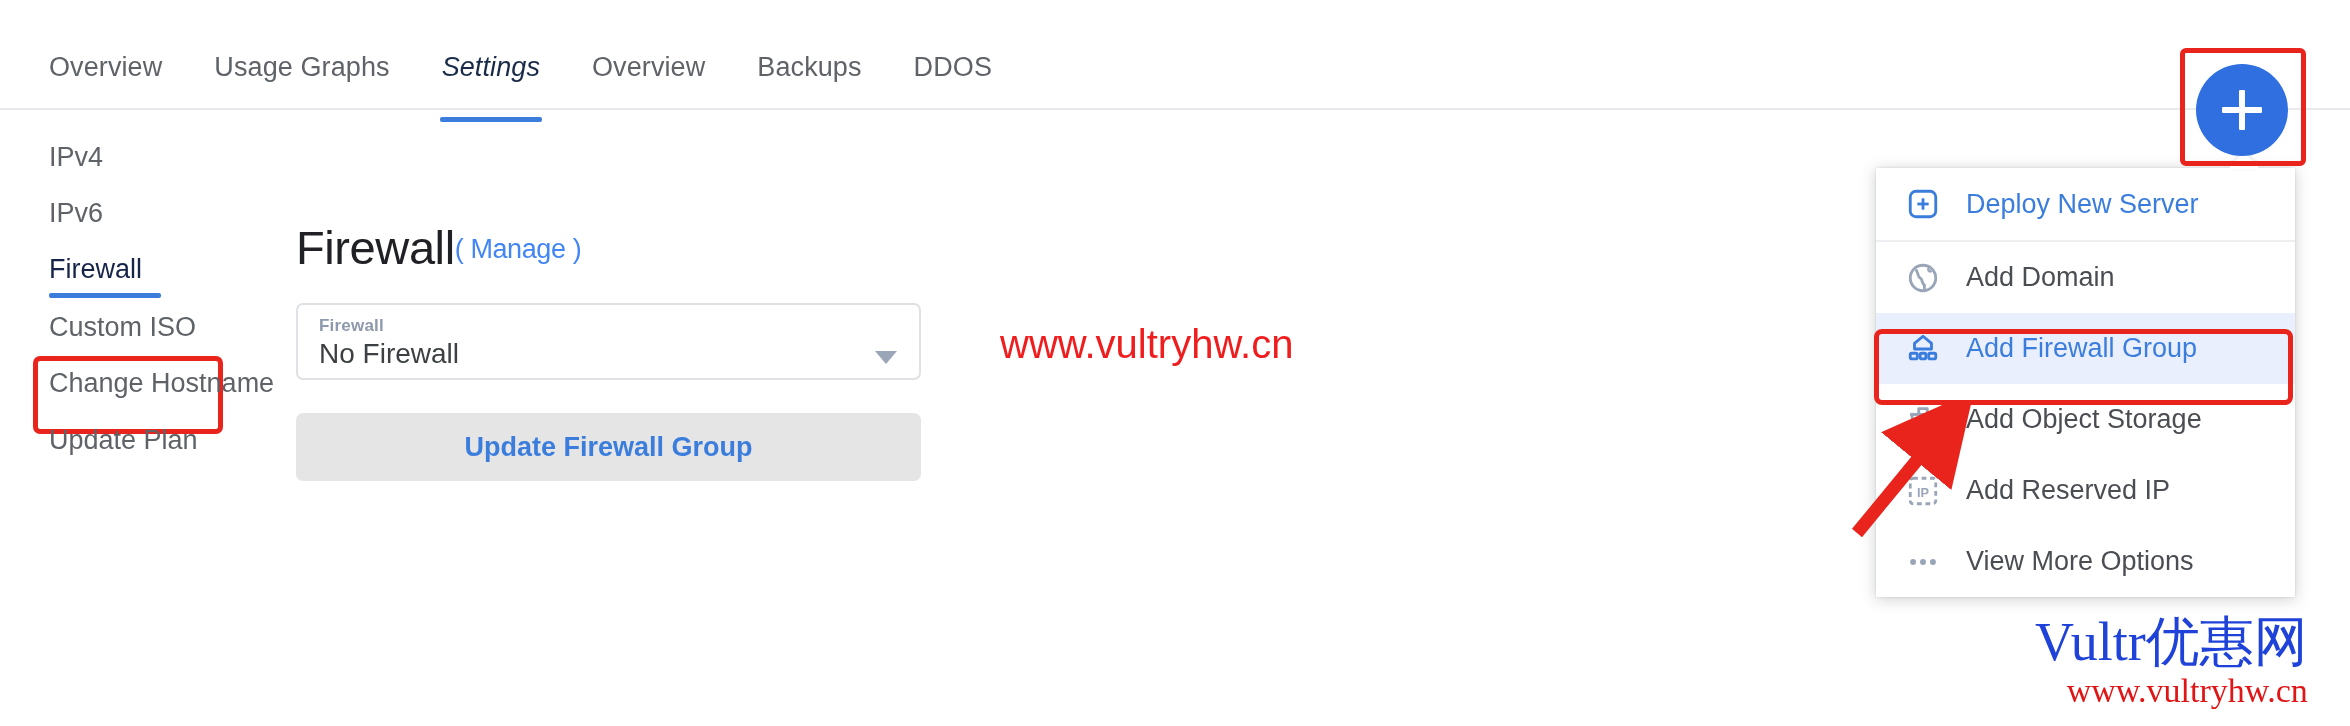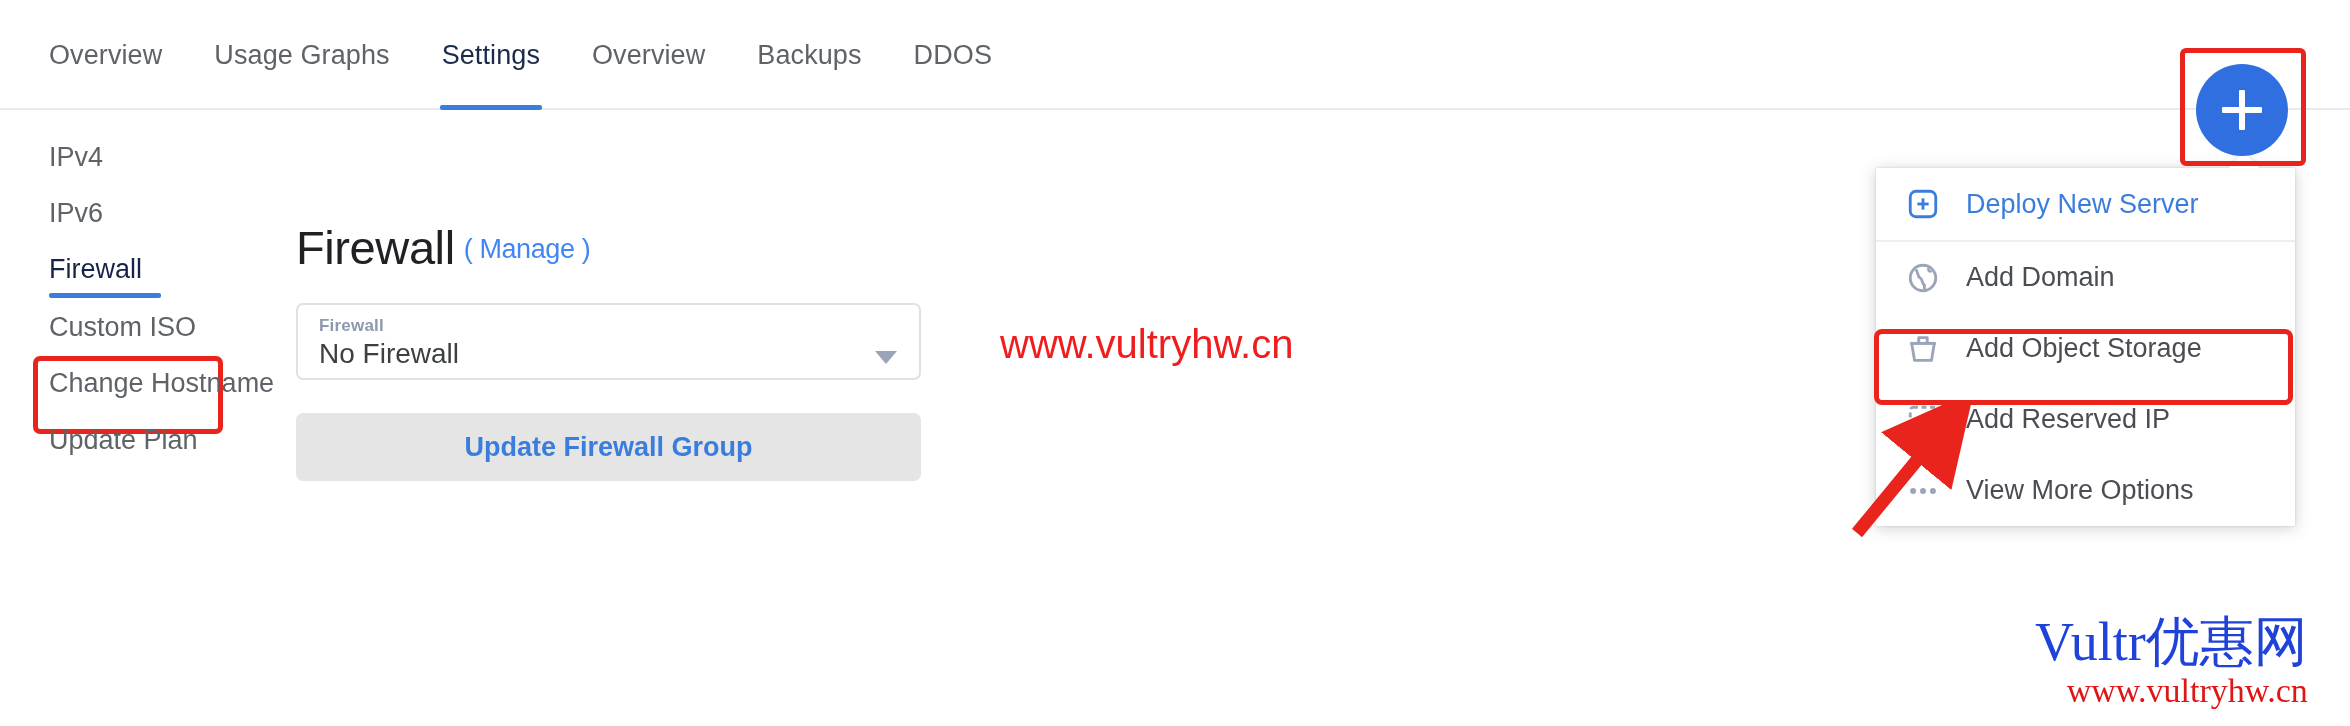--- a/index.html
+++ b/index.html
@@ -21,41 +21,42 @@
   .tabbar {
     position: absolute;
     left: 0; top: 0;
     width: 2350px;
     height: 110px;
     border-bottom: 2px solid #e8eaed;
     box-sizing: border-box;
   }
   .tabs {
     position: absolute;
-    left: 49px; top: 0;
+    left: 49px; top: 12px;
     height: 110px;
     display: flex;
     align-items: center;
     gap: 0;
   }
   .tab {
     position: relative;
     height: 110px;
     display: flex;
     align-items: center;
     padding: 0 26px;
     font-size: 27px;
     color: #5f6368;
     letter-spacing: 0.1px;
     cursor: pointer;
     white-space: nowrap;
   }
   .tab:first-child { padding-left: 0; }
   .tab.active {
     color: #1a2b49;
+    font-style: italic;
   }
   .tab.active::after {
     content: "";
     position: absolute;
     left: 24px; right: 24px;
     bottom: 0;
     height: 5px;
     background: #3b7ddd;
     border-radius: 2px;
   }
@@ -142,21 +143,21 @@
     position: absolute;
     left: 6px; top: 110px;
     font-size: 47px;
     color: #202124;
     letter-spacing: -0.4px;
     white-space: nowrap;
   }
   .manage-link {
     font-size: 27px;
     color: #4285f4;
-    margin-left: 9px;
+    margin-left: 0;
     vertical-align: 6px;
     cursor: pointer;
     text-align: center;
   }
 
   .fw-select {
     position: absolute;
     left: 6px; top: 193px;
     width: 625px; height: 77px;
     border: 2px solid #dfe1e5;
@@ -384,20 +385,31 @@
     <span class="menu-ico">
       <svg width="34" height="34" viewBox="0 0 24 24">
         <circle cx="12" cy="12" r="9" fill="none" stroke="#9aa5b8" stroke-width="2"></circle>
         <path d="M7 6 C9 9 8 11 10 12 C12 13 11 16 13 17 L13 20" fill="none" stroke="#9aa5b8" stroke-width="2"></path>
         <path d="M16 5 C15 7 17 8 18 7" fill="#c8cfdb" stroke="#9aa5b8" stroke-width="1.6"></path>
       </svg>
     </span>
     <span class="menu-text">Add Domain</span>
   </div>
 
+  <div class="menu-item selected">
+    <span class="menu-ico">
+      <svg width="34" height="34" viewBox="0 0 24 24" fill="none" stroke="#3b7ddd" stroke-width="2" stroke-linejoin="round">
+        <path d="M12 3 L18 8 L18 12 L6 12 L6 8 Z"></path>
+        <rect x="3" y="15" width="5" height="4" rx="1"></rect>
+        <rect x="10" y="15" width="4" height="4" rx="1"></rect>
+        <rect x="16" y="15" width="5" height="4" rx="1"></rect>
+      </svg>
+    </span>
+    <span class="menu-text blue">Add Firewall Group</span>
+  </div>
 
 
   <div class="menu-item">
     <span class="menu-ico">
       <svg width="34" height="34" viewBox="0 0 24 24" fill="none" stroke="#9aa5b8" stroke-width="2" stroke-linejoin="round">
         <path d="M4 8 L20 8 L18 20 L6 20 Z"></path>
         <line x1="3" y1="8" x2="21" y2="8"></line>
         <path d="M9 8 L9 4 L15 4 L15 8"></path>
       </svg>
     </span>

